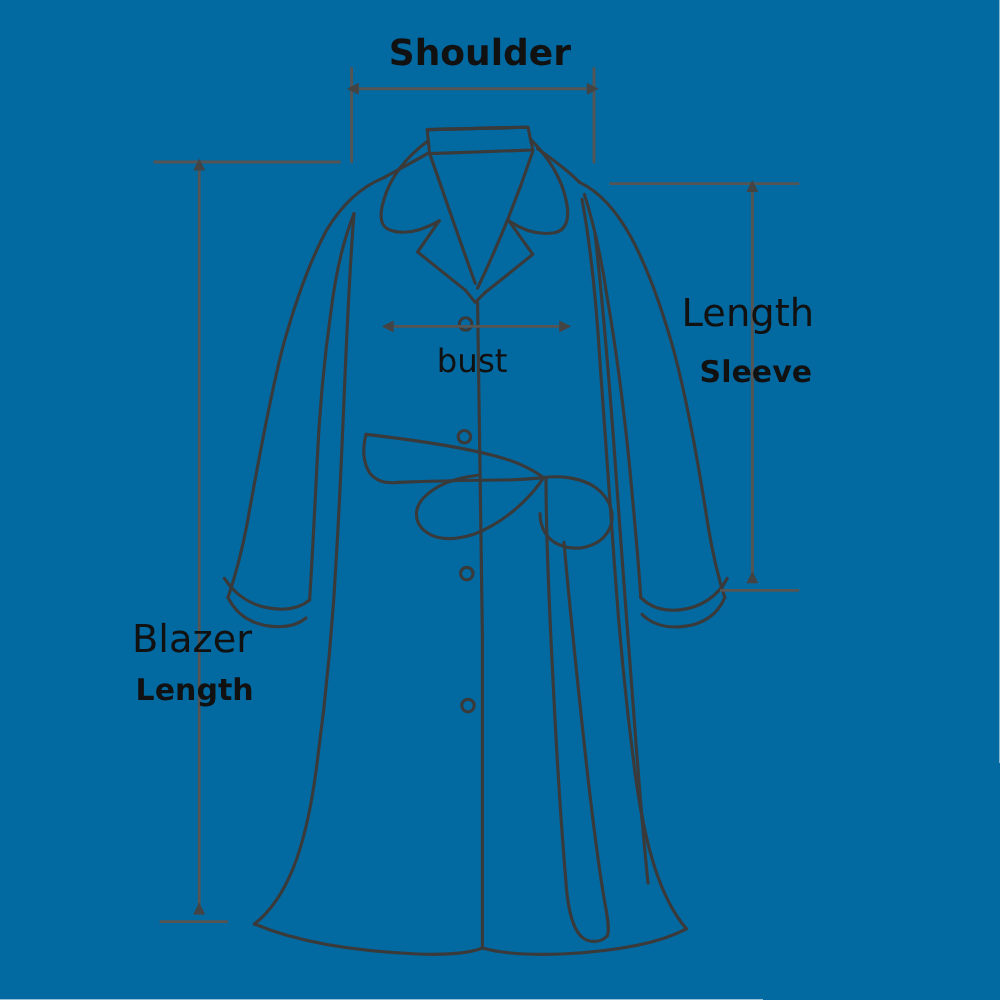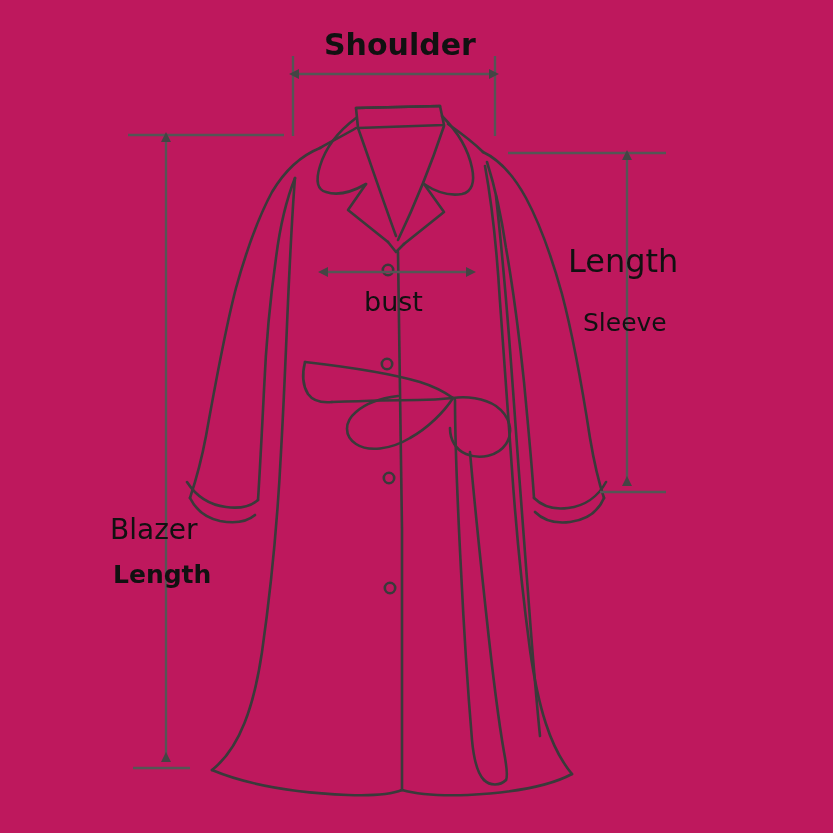--- a/index.html
+++ b/index.html
@@ -4,21 +4,21 @@
 <style>
   html, body {
     margin: 0;
     padding: 0;
     background: #ffffff;
   }
   #stage {
     position: relative;
     width: 833px;
     height: 833px;
-    background: #be185d;
+    background: #0369a1;
     overflow: hidden;
     font-family: "DejaVu Sans", sans-serif;
   }
   #diagram {
     position: absolute;
     left: 0;
     top: 0;
     width: 833px;
     height: 833px;
   }
@@ -43,28 +43,28 @@
     font-weight: 400;
   }
   .lbl-length-big {
     left: 568px;
     top: 245px;
     font-size: 32px;
     font-weight: 400;
   }
   .lbl-sleeve-small {
     left: 583px;
-    top: 310px;
+    top: 297px;
     font-size: 25px;
-    font-weight: 400;
+    font-weight: 700;
   }
   .lbl-blazer-big {
     left: 110px;
     top: 516px;
-    font-size: 28px;
+    font-size: 32px;
     font-weight: 400;
   }
   .lbl-length-small {
     left: 113px;
     top: 562px;
     font-size: 25px;
     font-weight: 700;
   }
 </style>
 </head>

